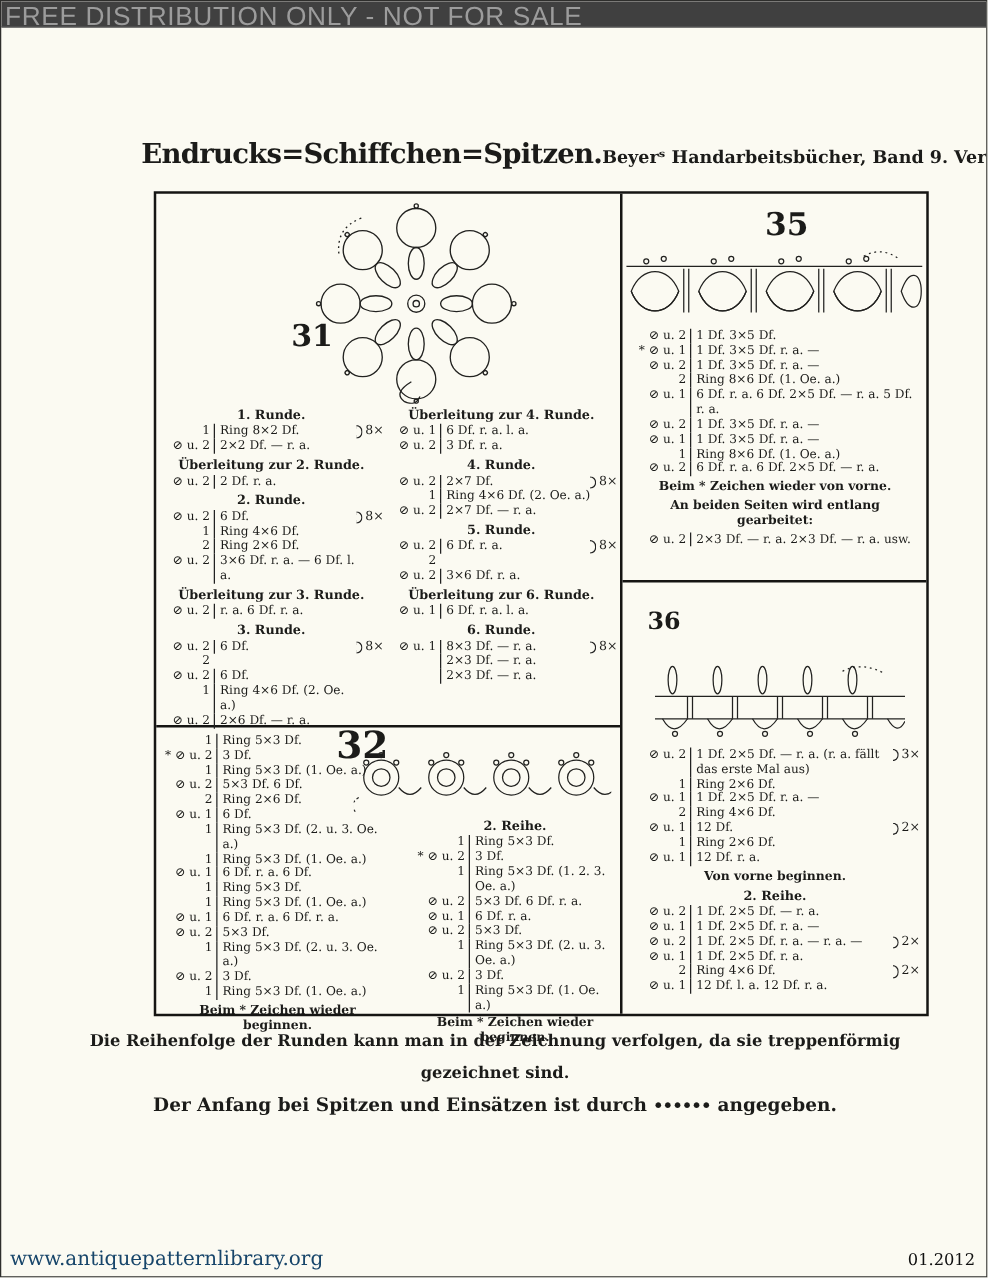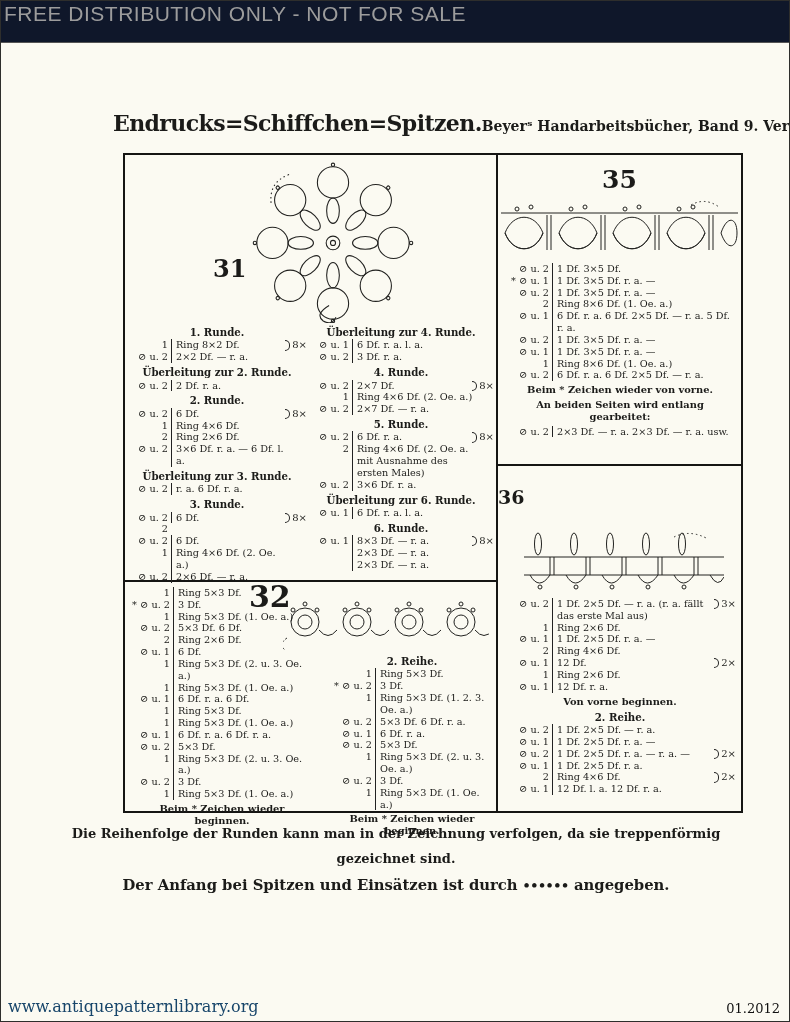--- a/index.html
+++ b/index.html
@@ -3,43 +3,43 @@
 <meta charset="utf-8">
 <style>
   * { margin:0; padding:0; box-sizing:border-box; }
   html,body { background:#e8e8e4; }
   .page {
     position:relative; width:790px; height:1022px; overflow:hidden;
     background:#fbfaf2; border:1px solid #2e2e2c;
     font-family:"DejaVu Serif", serif; color:#1b1b19;
   }
   .banner {
-    position:absolute; top:0; left:0; right:0; height:42px;
-    background:#0f172a; border-bottom:1px solid #555;
+    position:absolute; top:0; left:0; right:0; height:21px;
+    background:#404040; border-bottom:1px solid #555;
   }
   .banner-text {
     font-family:"Liberation Sans", sans-serif; font-size:21px; line-height:25px;
     color:#9c9c9c; padding-left:3px; letter-spacing:.5px; white-space:nowrap;
   }
   .masthead {
     position:absolute; left:112px; top:109px; width:636px;
     display:flex; justify-content:space-between; align-items:baseline;
   }
   .title { font-size:22px; font-weight:bold; letter-spacing:-.6px; white-space:nowrap; }
   .publisher { font-size:14px; font-weight:bold; white-space:nowrap; }
   .mainbox { position:absolute; left:122px; top:152px; width:620px; height:660px; border:2px solid #151513; }
   .vdiv  { position:absolute; left:371px; top:0; bottom:0; width:2px; background:#151513; }
   .hdivL { position:absolute; left:0; width:371px; top:425px; height:2px; background:#151513; }
   .hdivR { position:absolute; left:373px; right:0; top:309px; height:2px; background:#151513; }
   .q { position:absolute; }
   .q31 { left:0; top:0; width:371px; height:425px; }
   .q32 { left:0; top:427px; width:371px; height:229px; }
   .q35 { left:373px; top:0; width:243px; height:309px; }
   .q36 { left:373px; top:311px; width:243px; height:345px; }
-  .patnum { position:absolute; font-weight:bold; line-height:1; }
+  .patnum { position:absolute; font-weight:bold; line-height:1;margin-left:20px; }
   .n31 { left:88px; top:102px; font-size:24px; }
   .n32 { left:124px; top:0px;  font-size:30px; }
   .n35 { left:0; right:0; top:12px; font-size:25px; text-align:center; }
   .n36 { left:0; right:0; top:22px; font-size:19px; text-align:left; }
   .illus { position:absolute; }
   .illus svg { display:block; }
   .icol { position:absolute; font-size:9.7px; line-height:1.22; }
   .ihead { font-weight:bold; text-align:center; font-size:10.2px; margin:3px 0 1px; }
   .inote { font-weight:bold; text-align:center; font-size:9.9px; margin:3px 2px 2px; }
   .igrp  { display:flex; align-items:flex-start; }
@@ -233,21 +233,20 @@
           </div>
           <div class="ihead">5. Runde.</div>
           <div class="igrp">
             <div class="irows">
               <div class="irow">
                 <span class="ilbl"><span class="sh">⊘</span> u. 2</span>
                 <span class="itxt">6 Df. r. a.</span>
               </div>
               <div class="irow">
                 <span class="ilbl">2</span>
-                <span class="itxt">Ring 4×6 Df. (2. Oe. a. mit Ausnahme des ersten Males)</span>
               </div>
               <div class="irow">
                 <span class="ilbl"><span class="sh">⊘</span> u. 2</span>
                 <span class="itxt">3×6 Df. r. a.</span>
               </div>
             </div>
             <div class="imult">
               <span class="brace"></span>
               <span class="mx">8×</span>
             </div>

